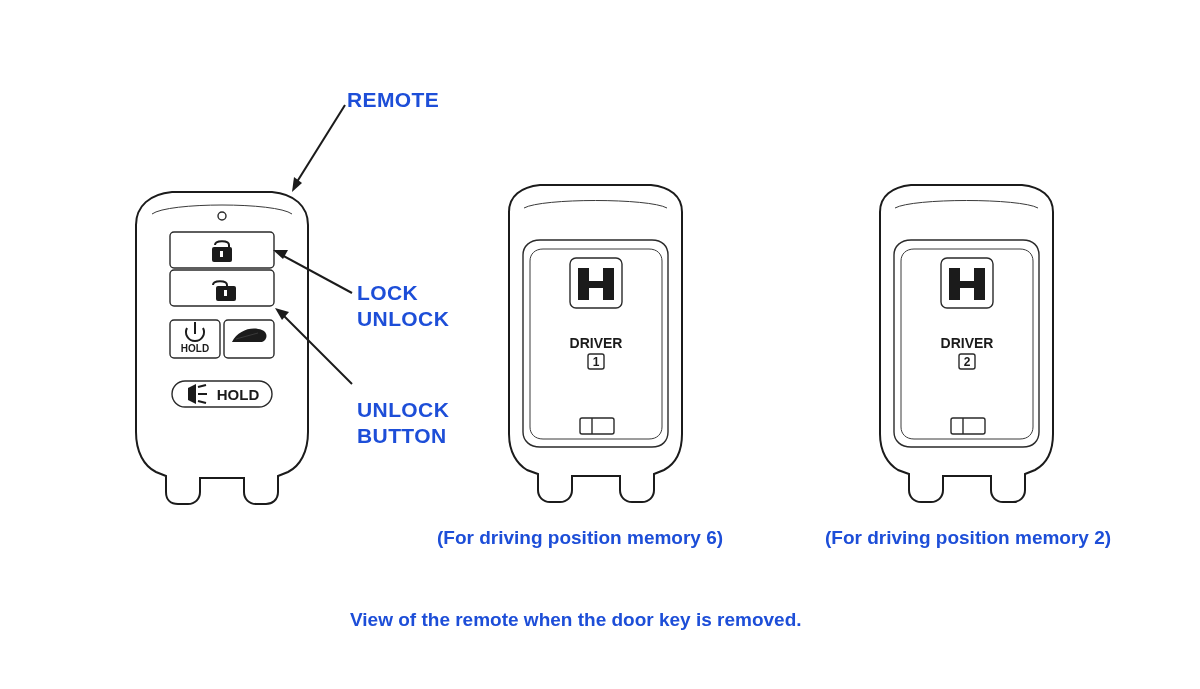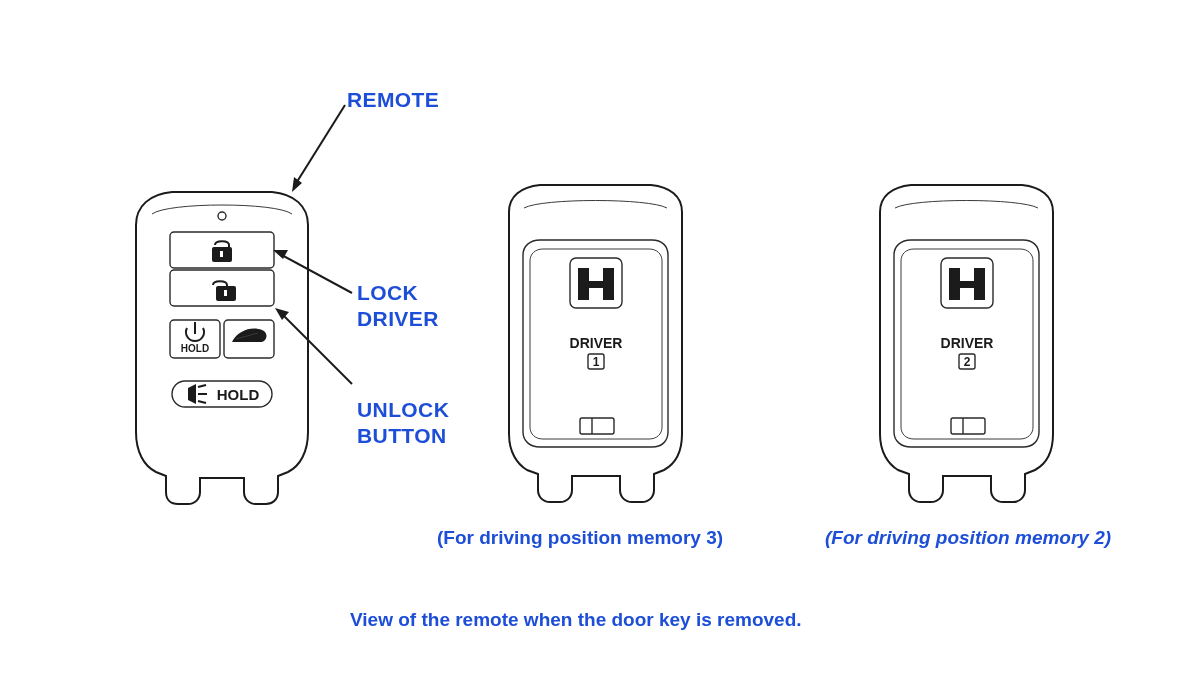--- a/index.html
+++ b/index.html
@@ -23,21 +23,21 @@
     font-family: "Liberation Sans", sans-serif;
     font-weight: bold;
     color: #1d4ed8;
     white-space: pre-line;
     line-height: 1.22;
   }
   .label.remote      { left: 347px; top: 87px;  font-size: 21px; letter-spacing: 0.4px; }
   .label.lock        { left: 357px; top: 280px; font-size: 21px; letter-spacing: 0.4px; }
   .label.unlock      { left: 357px; top: 381px; font-size: 21px; letter-spacing: 0.4px; margin-top: 16px; }
   .label.cap1        { left: 437px; top: 526px; font-size: 19px; }
-  .label.cap2        { left: 825px; top: 526px; font-size: 19px; font-style: italic; }
+  .label.cap2        { left: 825px; top: 526px; font-size: 19px; }
   .label.caption-main{ left: 350px; top: 608px; font-size: 19px; }
   svg.diagram {
     position: absolute;
     left: 0;
     top: 0;
     width: 1200px;
     height: 689px;
   }
   .ln { fill: none; stroke: #1b1b1b; stroke-width: 2; }
   .ln-thin { fill: none; stroke: #2a2a2a; stroke-width: 1.4; }
@@ -215,24 +215,24 @@
       <text class="keytext" x="967" y="366" font-size="12" text-anchor="middle">2</text>
 
       <rect class="ln-thin fillw" x="951" y="418" width="34" height="16" rx="2"></rect>
       <line class="ln-thin" x1="963" y1="418" x2="963" y2="434"></line>
     </g>
   </svg>
 
   <div class="label remote">REMOTE</div>
 
   <div class="label lock">LOCK
-DRIVER</div>
+UNLOCK</div>
 
   <div class="label unlock">UNLOCK
 BUTTON</div>
 
-  <div class="label cap1">(For driving position memory 3)</div>
+  <div class="label cap1">(For driving position memory 6)</div>
 
   <div class="label cap2">(For driving position memory 2)</div>
 
   <div class="label caption-main">View of the remote when the door key is removed.</div>
 
 </div>
 
 </body></html>

